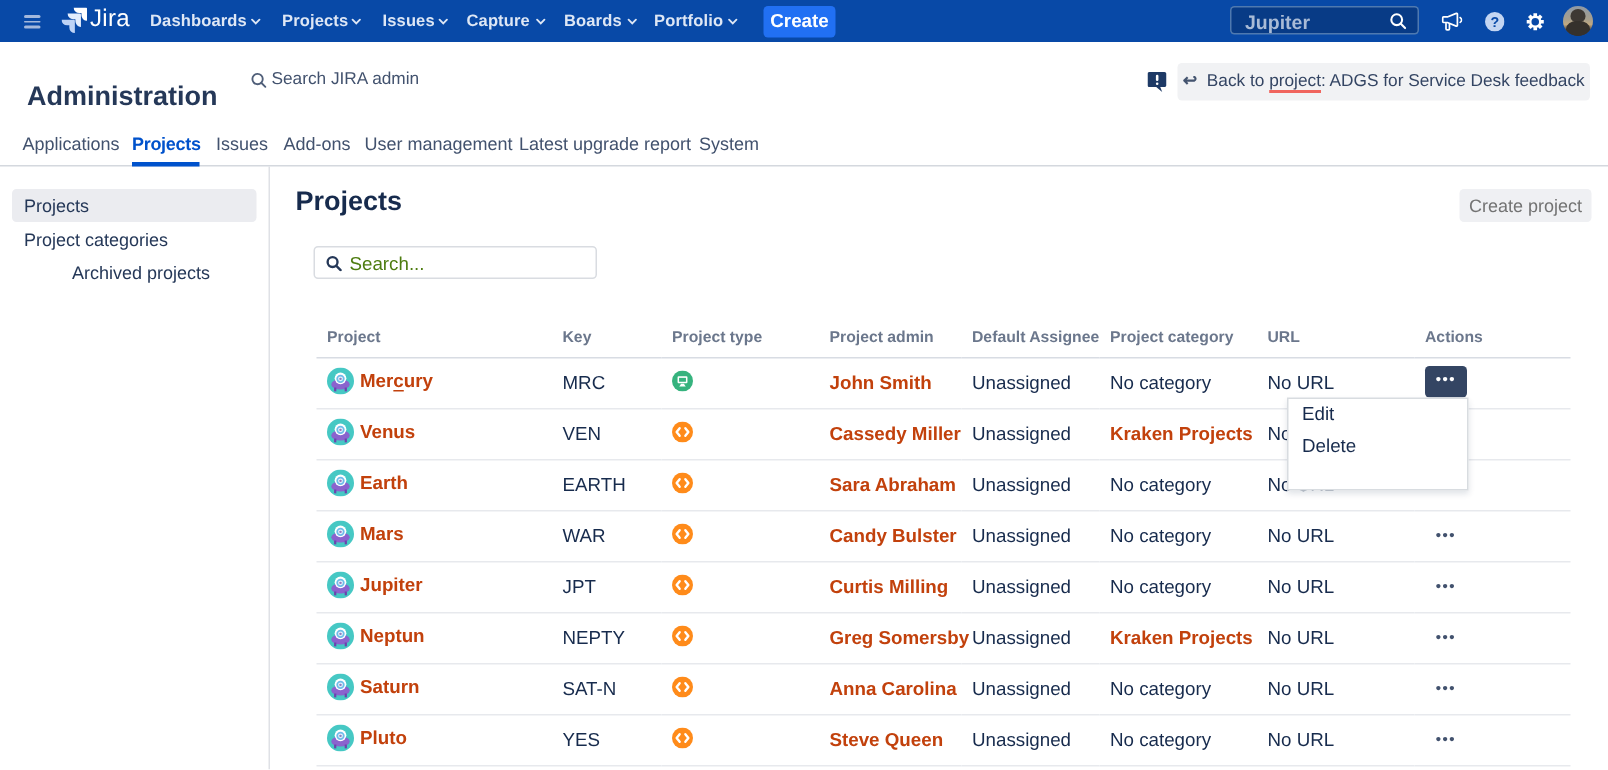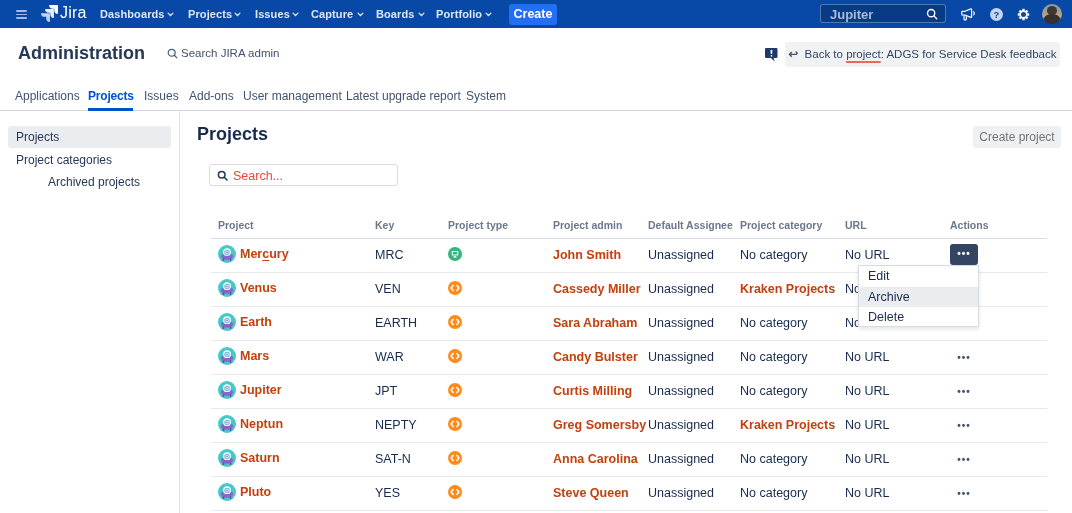--- a/index.html
+++ b/index.html
@@ -15,38 +15,38 @@
 .jtext { position:absolute; left:60px; top:4px; color:#fff; font-size:16px; font-weight:400; letter-spacing:.2px; }
 .navitem { position:absolute; top:8px; color:#DEE7F5; font-size:11px; font-weight:700; letter-spacing:.1px; }
 .chev { position:absolute; top:11px; width:7px; height:7px; }
 .createbtn { position:absolute; left:509px; top:4px; width:48px; height:21px; background:#2170F3; border-radius:3px; color:#fff; font-size:12.5px; font-weight:700; text-align:center; line-height:21px; }
 .searchbox { position:absolute; left:820px; top:4px; width:126px; height:19px; background:rgba(9,30,66,.32); border:1px solid rgba(166,197,226,.45); border-radius:3px; }
 .searchbox span { position:absolute; left:9px; top:2px; color:#A9BBD6; font-size:13px; font-weight:700; }
 .navicon { position:absolute; top:6px; }
 
 
 .adminbar { position:absolute; left:0; top:28px; width:1072px; height:83px; background:#fff; border-bottom:1px solid #D4D8DE; }
-.admintitle { position:absolute; left:18px; top:43px; font-size:18px; font-weight:700; color:#253858; }
+.admintitle { position:absolute; left:18px; top:54px; font-size:18px; font-weight:700; color:#253858; }
 .adminsearch { position:absolute; left:181px; top:47px; font-size:11.5px; color:#42526E; }
 .backbtn { position:absolute; left:785px; top:42px; width:275px; height:25px; background:#F1F2F4; border-radius:3px; color:#344563; font-size:11.5px; line-height:25px; text-align:center; white-space:nowrap; }
 .wavyred { text-decoration:underline; text-decoration-style:solid; text-decoration-color:#F0655E; text-decoration-thickness:2px; text-underline-offset:3px; }
 .tab { position:absolute; top:89px; font-size:12px; color:#42526E; }
 .tabactive { color:#0052CC; font-weight:700; letter-spacing:-.2px; }
 .tabline { position:absolute; left:88px; top:108px; width:45px; height:3px; background:#0052CC; }
 
 
 .sidebar { position:absolute; left:0; top:111px; width:180px; height:402px; border-right:1px solid #DFE1E6; }
 .sideitem { position:absolute; left:8px; width:163px; height:22px; font-size:12px; color:#253858; line-height:22px; padding-left:8px; border-radius:3px; }
 .sideactive { background:#EBECF0; }
 
 
 .h1 { position:absolute; left:197px; top:124px; font-size:18px; font-weight:700; color:#172B4D; }
 .createproj { position:absolute; left:973px; top:126px; width:88px; height:22px; background:#EFF0F3; border-radius:3px; color:#737373; font-size:12px; text-align:center; line-height:22px; }
 .tsearch { position:absolute; left:209px; top:164px; width:189px; height:22px; border:1px solid #D9DCE1; border-radius:3px; background:#fff; }
-.tsearch span { position:absolute; left:23px; top:4px; color:#ef4444; font-size:12.5px; }
+.tsearch span { position:absolute; left:23px; top:4px; color:#4d7c0f; font-size:12.5px; }
 
 
 table.grid { position:absolute; left:211px; top:212px; width:836px; border-collapse:collapse; table-layout:fixed; }
 table.grid th { height:26px; text-align:left; vertical-align:middle; font-size:10.5px; font-weight:700; color:#6B778C; padding:0 0 0 7px; border-bottom:1px solid #D8DCE3; white-space:nowrap; }
 table.grid td { height:34px; vertical-align:middle; font-size:12.5px; color:#172B4D; padding:0 0 0 7px; border-bottom:1px solid #E7E9ED; white-space:nowrap; overflow:visible; }
 a.lnk { color:#c2410c; text-decoration:none;font-weight:bold; }
 .pname { display:inline-flex; align-items:center; }
 .pav { width:18px; height:18px; margin-right:4px; }
 .dots { color:#42526E; font-size:10px; font-weight:700; letter-spacing:1px; text-align:center; }
 .actbtn { position:absolute; left:950px; top:244px; width:28px; height:21px; background:#344563; border-radius:3px; text-align:center; color:#fff; font-weight:700; font-size:10px; letter-spacing:1px; line-height:19px; }
@@ -414,15 +414,14 @@
         <td>
           <div class="dots" style="width:28px;">•••</div>
         </td>
       </tr>
     </tbody>
 </table>
 
 <div class="actbtn">•••</div>
 <div class="menu">
   <div>Edit</div>
-  <div class="hl">Archive</div>
   <div>Delete</div>
 </div>
 
 </body></html>

